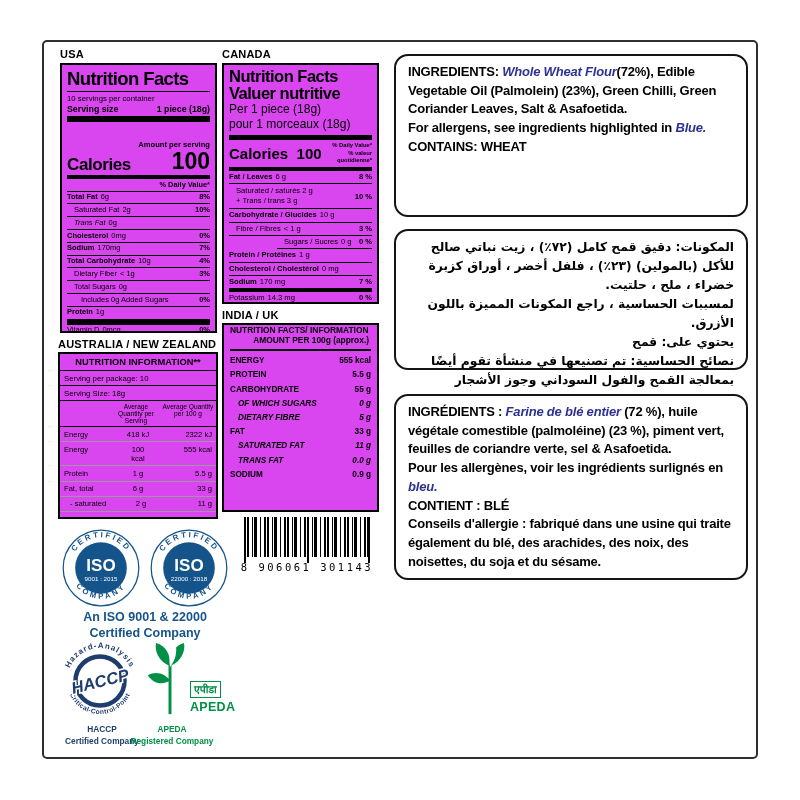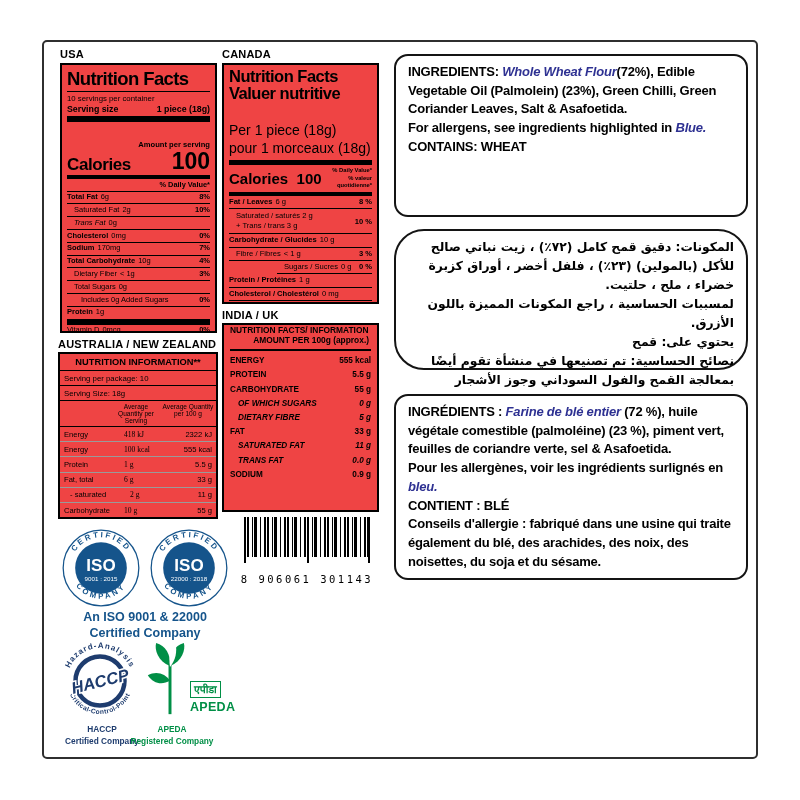--- a/index.html
+++ b/index.html
@@ -3,21 +3,21 @@
 <meta charset="utf-8">
 <style>
   html,body{margin:0;padding:0;background:#fff;}
   #canvas{position:relative;width:800px;height:800px;background:#fff;color:#000;
           font-family:"Liberation Sans",sans-serif;overflow:hidden;}
   #frame{position:absolute;left:42px;top:40px;width:712px;height:715px;
          border:2px solid #2f2f2f;border-radius:5px;}
   .abs{position:absolute;}
   .region-label{font-size:11px;font-weight:bold;letter-spacing:.2px;}
   
-  .panel{position:absolute;border:2px solid #000;background:#ef4444;box-sizing:border-box;overflow:hidden;}
+  .panel{position:absolute;border:2px solid #000;background:#d946ef;box-sizing:border-box;overflow:hidden;}
   .bar{background:#000;}
   
   .usa-panel{left:60px;top:63px;width:157px;height:270px;padding:3px 5px;}
   .nf-title{font-size:18.5px;font-weight:900;letter-spacing:-.6px;border-bottom:1px solid #000;padding-bottom:1px;}
   .u-serv{font-size:7.8px;padding:2px 0 1px 0;}
   .u-ss{display:flex;justify-content:space-between;font-size:8.8px;font-weight:bold;padding-bottom:2px;}
   .bar7{height:6px;}
   .u-aps{font-size:7.6px;font-weight:bold;padding-top:18px;text-align:right;}
   .u-cal{display:flex;justify-content:space-between;align-items:flex-end;line-height:1;padding:1px 0 2px 0;}
   .u-cal .cl{font-size:17px;font-weight:900;letter-spacing:-.4px;}
@@ -29,21 +29,21 @@
   .urow .dvv{font-weight:bold;}
   .urow.bold .w{font-weight:bold;}
   .urow.i1{padding-left:7px;}
   .urow.i2{padding-left:14px;gap:16px;}
   .urow.it .w{font-style:italic;}
   .urow.noline{border-bottom:none;}
   .sp{display:inline-block;width:3px;}
   
   .ca-panel{left:222px;top:63px;width:157px;height:241px;padding:3px 5px;}
   .ca-title{font-size:16.5px;font-weight:900;letter-spacing:-.5px;line-height:1.04;}
-  .ca-per{font-size:14px;line-height:1.25;margin-top:20px;}
+  .ca-per{font-size:12px;line-height:1.25;margin-top:0;}
   .ca-cal{display:flex;justify-content:space-between;align-items:center;border-top:5px solid #000;
           border-bottom:4px solid #000;margin-top:3px;padding:2px 0;}
   .ca-cal .cl{font-size:15px;font-weight:900;}
   .ca-cal .dv{font-size:5.8px;font-weight:bold;text-align:right;line-height:1.3;}
   .crow{display:flex;justify-content:space-between;border-bottom:1px solid #000;
         font-size:7.6px;padding:1.8px 0;line-height:1.15;}
   .crow.bold .w{font-weight:bold;}
   .crow .dvv{font-weight:bold;}
   .crow.thick{border-bottom:4px solid #000;}
   .ca-sat{display:flex;justify-content:space-between;align-items:center;border-bottom:1px solid #000;
@@ -61,48 +61,48 @@
   .au-panel{left:58px;top:352px;width:160px;height:167px;padding:0;}
   .au-title{font-size:9.3px;font-weight:bold;text-align:center;padding:3px 0;border-bottom:1.5px solid #000;}
   .au-serv{font-size:7.8px;padding:2.5px 4px;border-bottom:1px solid #000;}
   .au-colh{display:flex;border-bottom:1.5px solid #000;font-size:6.6px;text-align:center;padding:2px 0;}
   .au-colh .c0{flex:0 0 52px;}
   .au-colh .c1{flex:1;}
   .au-colh .c2{flex:0 0 56px;}
   .arow{display:flex;font-size:7.6px;padding:2.6px 4px;border-bottom:1px solid #9a9a9a;}
   .arow:last-child{border-bottom:none;}
   .arow .n{flex:0 0 60px;}
-  .arow .v1{flex:1;text-align:left;padding-right:16px;font-family:Liberation Serif, serif;}
+  .arow .v1{flex:1;text-align:center;padding-right:16px;}
   .arow .v2{flex:0 0 44px;text-align:right;}
   .arow.sub .n{padding-left:6px;}
   
   .barcode{left:238px;top:517px;width:138px;}
   .bars{position:relative;height:40px;margin:0 6px;
     background:repeating-linear-gradient(90deg,#000 0 2px,#fff 2px 3px,#000 3px 5px,#fff 5px 8px,
      #000 8px 9px,#fff 9px 10px,#000 10px 13px,#fff 13px 16px,#000 16px 17.5px,#fff 17.5px 20px);}
   .guard{position:absolute;top:0;width:2px;height:46px;background:#000;}
   .g1{left:0;} .g2{left:50%;} .g3{right:0;}
   .bdigits{font-family:"DejaVu Sans Mono",monospace;font-size:10.5px;letter-spacing:2.5px;
-           text-align:center;margin-top:16px;white-space:nowrap;}
+           text-align:center;margin-top:4px;white-space:nowrap;}
   
   svg text{font-family:"Liberation Sans",sans-serif;}
   .iso-caption{left:52px;top:609px;width:186px;text-align:center;color:#15548b;
                font-size:12.5px;font-weight:600;line-height:1.3;}
   .haccp-caption{left:52px;top:723px;width:100px;text-align:center;color:#1e3c6e;
                  font-size:8.3px;font-weight:600;line-height:1.5;}
   .apeda-caption{left:117px;top:723px;width:110px;text-align:center;color:#008f46;
                  font-size:8.3px;font-weight:600;line-height:1.5;}
   .apeda-hindi{left:190px;top:681px;border:1.6px solid #008f46;color:#008f46;
                font-size:10.5px;font-weight:bold;padding:0 3px;line-height:15px;}
   .apeda-name{left:190px;top:700px;color:#008f46;font-size:12.5px;font-weight:bold;letter-spacing:.3px;}
   
   .ibox{position:absolute;left:394px;width:354px;border:2px solid #141414;border-radius:14px;
         box-sizing:border-box;padding:7px 12px;background:#fff;}
   .en-box{top:54px;height:163px;}
-  .ar-box{top:229px;height:141px;direction:rtl;text-align:right;font-family:"DejaVu Sans",sans-serif;border-radius:30px;}
+  .ar-box{top:229px;height:141px;direction:rtl;text-align:right;font-family:"DejaVu Sans",sans-serif;}
   .fr-box{top:394px;height:186px;}
   .ibox p{margin:0;font-size:13px;font-weight:bold;line-height:1.44;letter-spacing:-.2px;}
   .ar-box p{font-size:12.3px;font-weight:600;line-height:1.55;letter-spacing:0;}
   .blue-it{color:#2e3192;font-style:italic;}
 </style>
 </head>
 <body>
 
 <div id="canvas">
   <div id="frame"></div>

